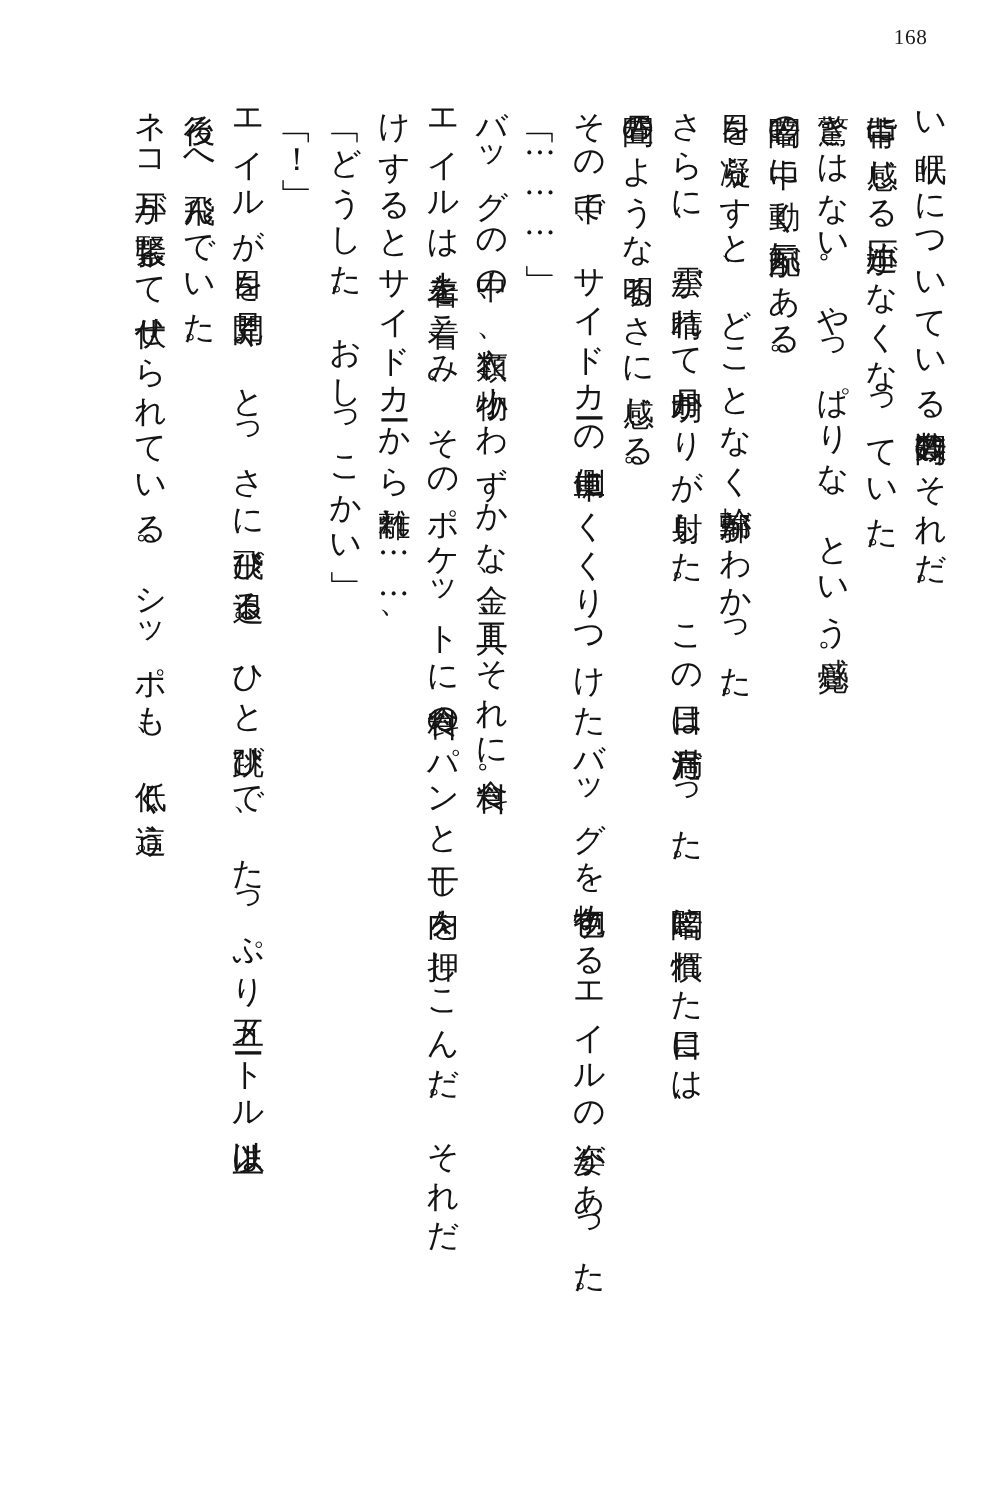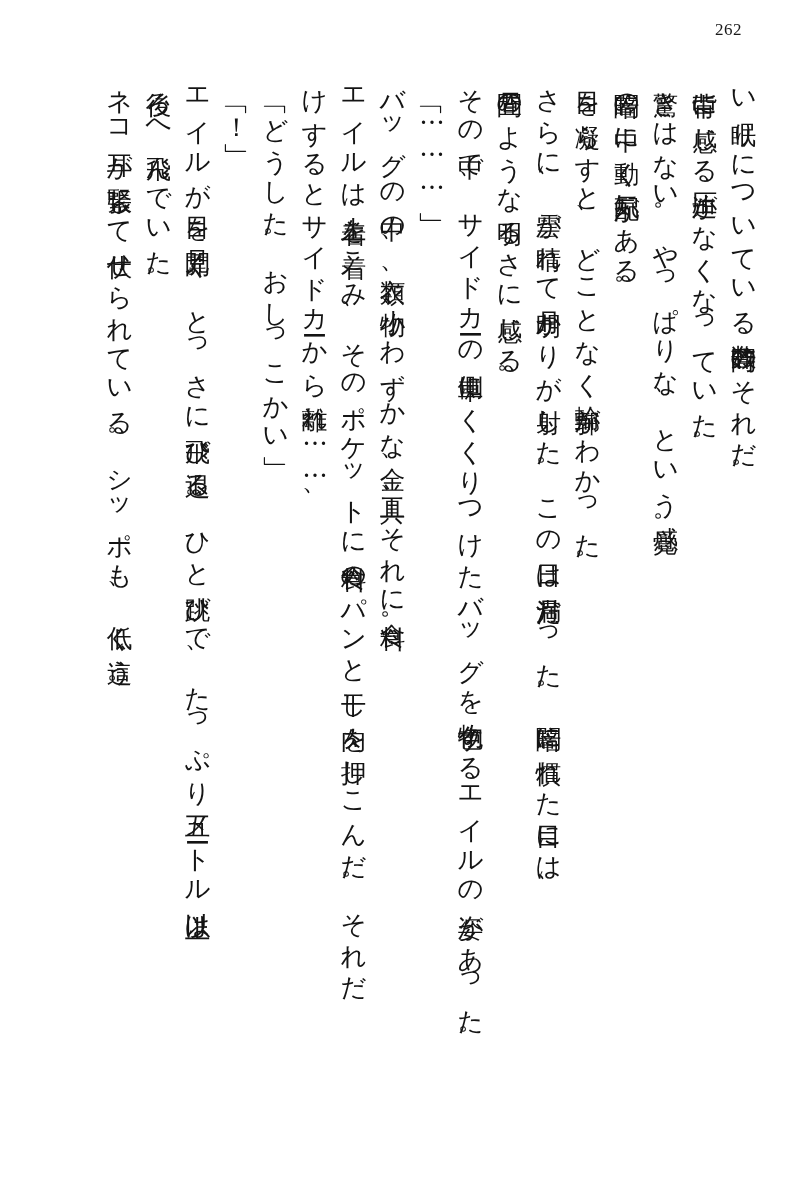--- a/index.html
+++ b/index.html
@@ -57,21 +57,21 @@
   }
   .tline.indent {
     padding-top: 26px;
   }
 </style>
 </head>
 <body>
 
 <div class="page">
 
-  <div class="page-number">262</div>
+  <div class="page-number">168</div>
 
   <div class="text-body">
       <div class="tline">い眠りについている数時間のそれだ。</div>
       <div class="tline">背中に感じる圧迫がなくなっていた。</div>
       <div class="tline">驚きはない。やっぱりな、という感覚。</div>
       <div class="tline">暗闇の中に動く気配がある。</div>
       <div class="tline">目を凝らすと、どことなく輪郭がわかった。</div>
       <div class="tline">さらに、雲が晴れて月明かりが射した。この日は満月だった。暗闇に慣れた目には、</div>
       <div class="tline">昼間のような明るさに感じる。</div>
       <div class="tline">その中で、サイドカーの側車にくくりつけたバッグを物色するエイルの姿があった。</div>

